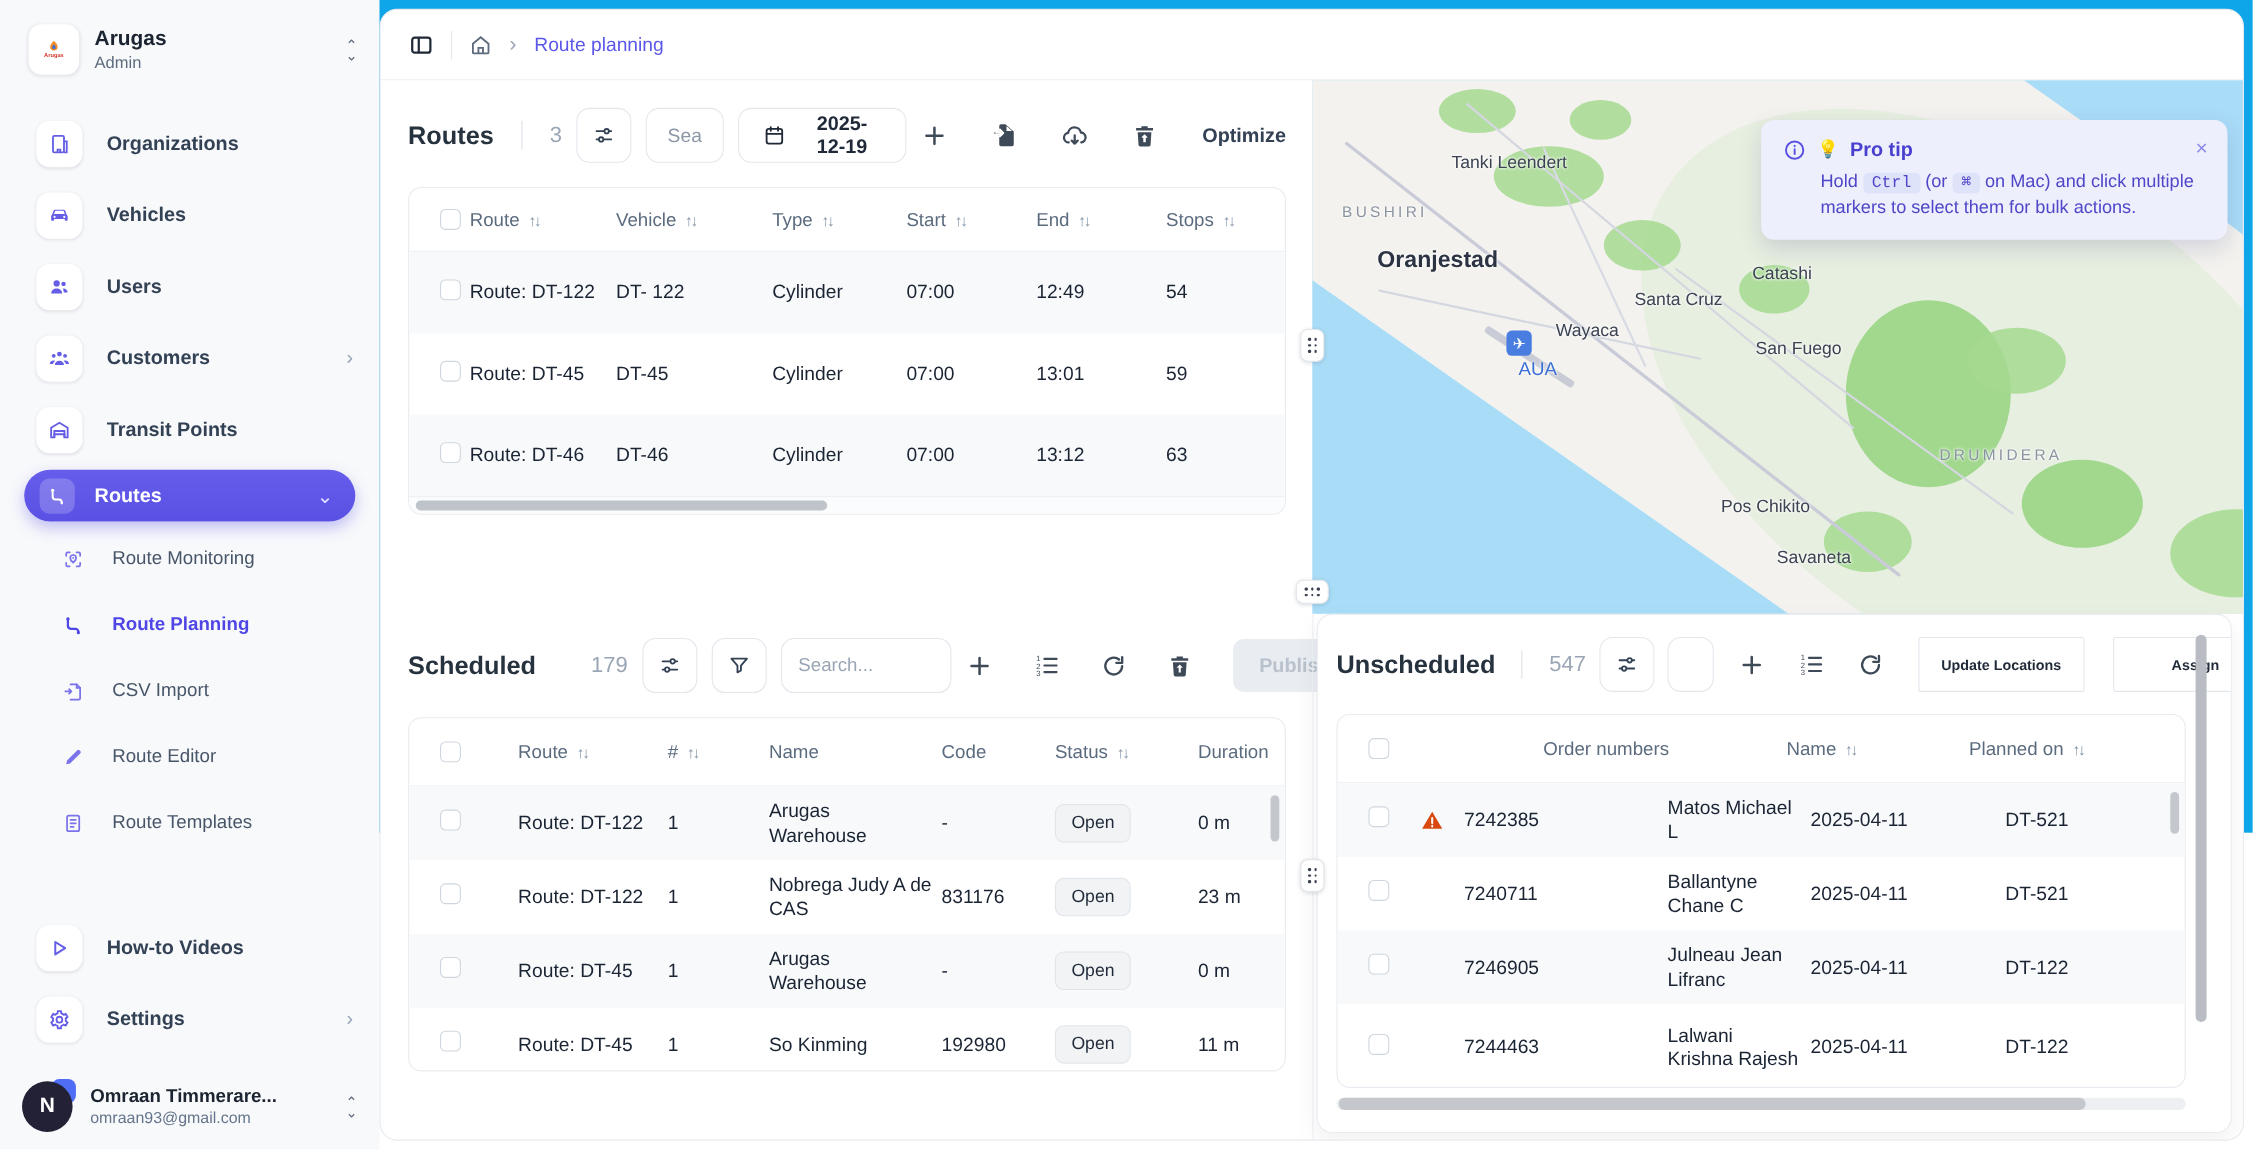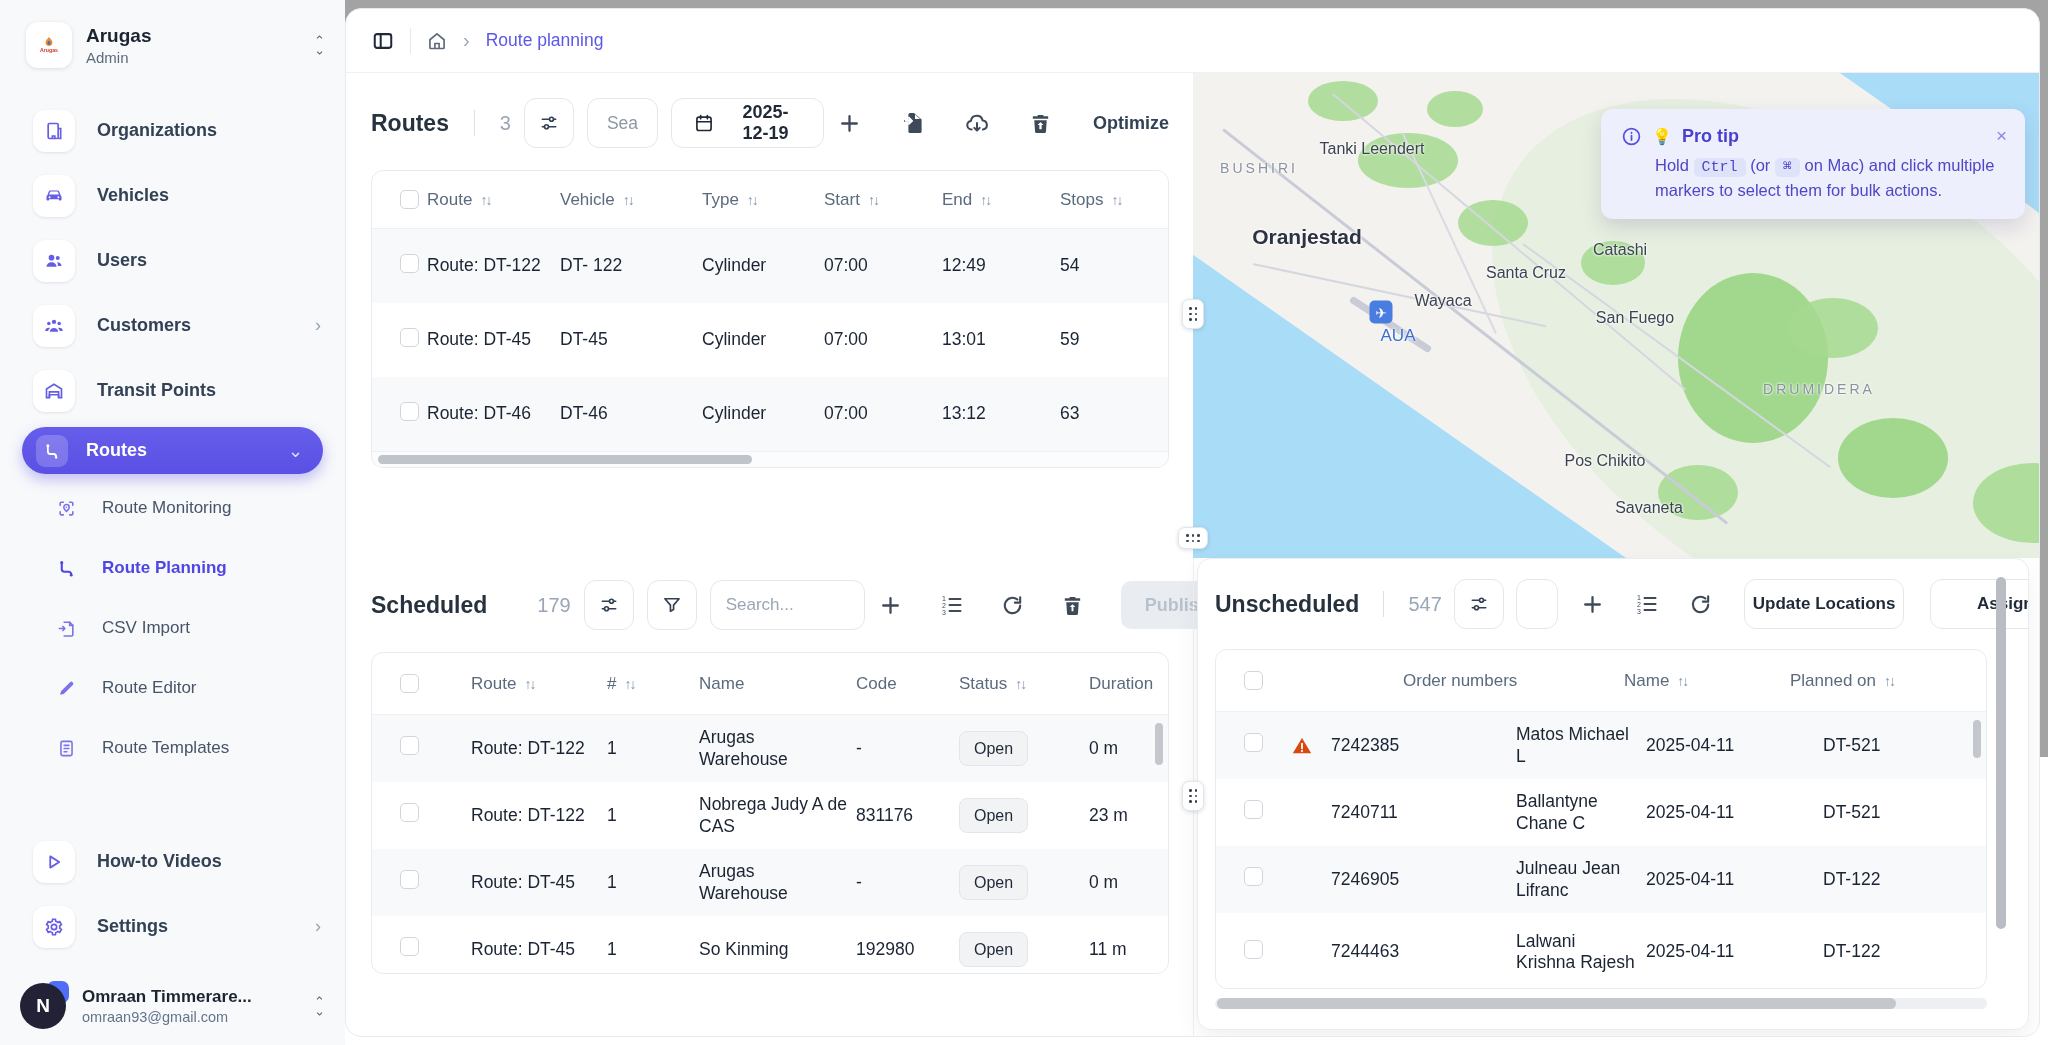--- a/index.html
+++ b/index.html
@@ -1,17 +1,17 @@
 <!DOCTYPE html>
 <html><head>
 <meta charset="utf-8">
 <style>
   * { margin:0; padding:0; box-sizing:border-box; }
   html,body { width:2048px; height:1045px; font-family:"Liberation Sans", sans-serif; background:#fff; overflow:hidden; }
-  .app { position:relative; width:2048px; height:757px; background:#a3a3a3; }
+  .app { position:relative; width:2048px; height:757px; background:#0ea5e9; }
 
   
   .sidebar { position:absolute; left:0; top:0; width:345px; height:1045px; background:#f8f9fb; padding-top:22px; }
   .org-header { display:flex; align-items:center; gap:14px; margin:0 20px 30px 26px; position:relative; }
   .org-logo { width:46px; height:46px; background:#fff; border-radius:12px; box-shadow:0 1px 4px rgba(16,24,40,.12); display:flex; flex-direction:column; align-items:center; justify-content:center; }
   .org-logo svg { display:block; }
   .org-name { font-size:19px; font-weight:700; color:#1b2430; }
   .org-role { font-size:15px; color:#5d6b7c; margin-top:2px; }
   .updown { margin-left:auto; color:#5d6b7c; display:flex; flex-direction:column; align-items:center; line-height:9px; font-size:13px; }
   .nav-item { display:flex; align-items:center; height:65px; padding:0 24px 0 33px; gap:22px; cursor:pointer; }
@@ -47,21 +47,21 @@
   .panel-title { font-size:23px; font-weight:700; color:#27323f; }
   .count-sep { width:1px; height:26px; background:#dbe0e6; margin:0 12px; }
   .panel-count { font-size:20px; color:#9aa6b5; }
   .toolbar { display:flex; align-items:center; }
   .btn-sq { height:50px; min-width:50px; border:1px solid #e3e7ec; border-radius:12px; background:#fff; display:flex; align-items:center; justify-content:center; color:#334155; cursor:pointer; }
   .btn-chip { height:50px; border:1px solid #e3e7ec; border-radius:12px; background:#fff; padding:0 19px; display:flex; align-items:center; font-size:17.5px; color:#8d98a7; cursor:pointer; }
   .btn-date { height:50px; border:1px solid #e3e7ec; border-radius:12px; background:#fff; padding:0 22px; display:flex; align-items:center; gap:16px; font-size:18px; font-weight:600; color:#1f2937; cursor:pointer; }
   .flat-icon { color:#3f4a59; display:flex; cursor:pointer; }
   .btn-text { font-size:18px; font-weight:600; color:#334155; background:none; border:none; cursor:pointer; font-family:inherit; }
   .btn-disabled { height:48px; background:#e9edf2; border:none; border-radius:10px; padding:0 24px; font-size:18px; font-weight:600; color:#b9c2cc; font-family:inherit; }
-  .btn-white { height:50px; border:1px solid #e3e7ec; border-radius:12px; background:#fff; padding:0 8px; font-size:17px; font-weight:600; color:#1f2937; font-family:inherit; cursor:pointer; white-space:nowrap; }
+  .btn-white { height:50px; border:1px solid #e3e7ec; border-radius:2px; background:#fff; padding:0 20px; font-size:13px; font-weight:600; color:#1f2937; font-family:inherit; cursor:pointer; white-space:nowrap; }
   .search-input { height:50px; width:155px; border:1px solid #e3e7ec; border-radius:12px; padding:0 15px; font-size:17px; color:#334155; font-family:inherit; outline:none; }
   .search-input::placeholder { color:#9aa6b5; }
 
   
   .tbl { border:1px solid #e8ebef; border-radius:12px; background:#fff; overflow:hidden; position:relative; }
   .trow { display:grid; align-items:center; }
   .thead .th { display:flex; align-items:center; gap:8px; font-size:17px; color:#5b6b7e; font-weight:500; }
   .sort { font-size:14px; color:#8395a9; letter-spacing:-2px; cursor:pointer; }
   .td { font-size:17.5px; color:#1a2433; line-height:1.22; padding-right:8px; }
   .cb { width:19px; height:19px; border:1.5px solid #cfd6dd; border-radius:5px; background:#fff; display:inline-block; cursor:pointer; }
@@ -100,21 +100,21 @@
 
   
   .map-panel { position:absolute; left:847px; top:64px; width:848px; height:485px; background:#a9dcf7; overflow:hidden; }
   .island { position:absolute; left:-260px; top:-140px; width:1250px; height:520px; background:#f3f2ee; border-radius:240px/190px; transform:rotate(35deg); }
   .veg { position:absolute; left:260px; top:80px; width:720px; height:440px; background:#e7efe0; border-radius:50%; transform:rotate(35deg); }
   .gp { position:absolute; background:#a5d98f; opacity:.85; border-radius:50%; }
   .road { position:absolute; background:#c9ccd8; transform-origin:left center; border-radius:2px; }
   .maplabel { position:absolute; transform:translate(-50%,-50%); white-space:nowrap; color:#3c4352; text-shadow:0 0 3px #fff,0 0 3px #fff; }
   .maplabel.town { font-size:16px; }
   .maplabel.city { font-size:21px; font-weight:600; color:#2c3342; }
-  .maplabel.district { font-size:14px; letter-spacing:3px; color:#8a93a0; }
+  .maplabel.district { font-size:14px; letter-spacing:3px; color:#8a93a0;margin-top:24px; }
   .maplabel.airport { font-size:17px; color:#3b6fd4; font-weight:500; }
   .plane-tile { position:absolute; width:23px; height:23px; background:#4a7de0; border-radius:5px; color:#fff; font-size:14px; display:flex; align-items:center; justify-content:center; transform:translate(-50%,-50%); }
   .runway { position:absolute; left:150px; top:248px; width:95px; height:7px; background:#c9ccd6; transform:rotate(33deg); border-radius:3px; }
 
   .protip { position:absolute; left:408px; top:36px; width:424px; background:#edeffc; border-radius:12px; box-shadow:0 8px 20px rgba(70,70,140,.18); padding:16px 18px 16px 20px; }
   .protip-head { display:flex; align-items:center; gap:10px; }
   .protip-title { font-size:18px; font-weight:700; color:#4a40cf; }
   .protip-close { margin-left:auto; color:#8b87e8; font-size:19px; cursor:pointer; align-self:flex-start; }
   .protip-body { margin:7px 0 0 34px; font-size:16.5px; color:#4f46c8; line-height:1.45; }
   .kbd { background:#dfe3fa; border-radius:5px; padding:1px 8px; font-family:"Liberation Mono", monospace; font-size:15px; }

